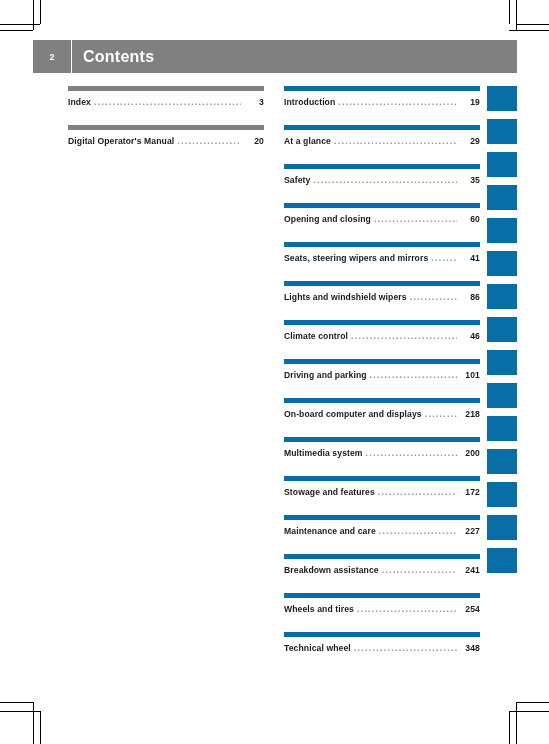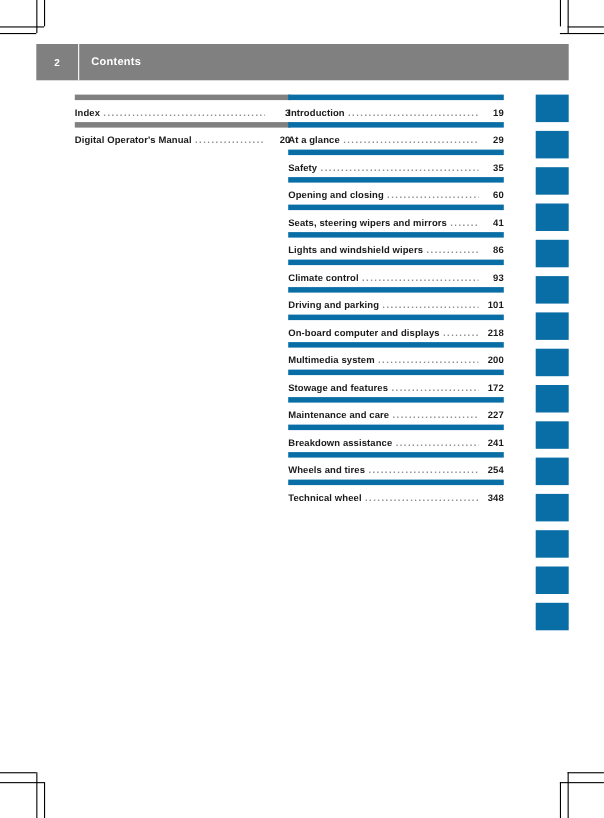--- a/index.html
+++ b/index.html
@@ -51,43 +51,43 @@
     letter-spacing: .2px;
   }
   .header-divider {
     width: 1px;
     height: 33px;
     background: #ffffff;
   }
   .header-title {
     margin-left: 11px;
     color: #ffffff;
-    font-size: 10px;
+    font-size: 16px;
     font-weight: bold;
     letter-spacing: .25px;
   }
 
   
   .columns {
     position: absolute;
     left: 0;
     top: 86px;
     width: 549px;
   }
   .col {
     position: absolute;
     top: 0;
     width: 196px;
   }
   .col-left  { left: 68px; }
-  .col-right { left: 262px; }
+  .col-right { left: 284px; }
 
   .toc-entry {
     position: relative;
-    height: 25px;
+    height: 39px;
   }
   .toc-rule {
     position: absolute;
     left: 0;
     top: 0;
     width: 196px;
     height: 5px;
   }
   .toc-rule.gray { background: #808080; }
   .toc-rule.blue { background: #0a6ea6; }
@@ -234,21 +234,21 @@
             <span class="toc-label">Lights and windshield wipers</span>
             <span class="toc-dots">......................................................................</span>
             <span class="toc-page">86</span>
           </div>
         </div>
         <div class="toc-entry">
           <div class="toc-rule blue"></div>
           <div class="toc-line">
             <span class="toc-label">Climate control</span>
             <span class="toc-dots">......................................................................</span>
-            <span class="toc-page">93</span>
+            <span class="toc-page">46</span>
           </div>
         </div>
         <div class="toc-entry">
           <div class="toc-rule blue"></div>
           <div class="toc-line">
             <span class="toc-label">Driving and parking</span>
             <span class="toc-dots">......................................................................</span>
             <span class="toc-page">101</span>
           </div>
         </div>

